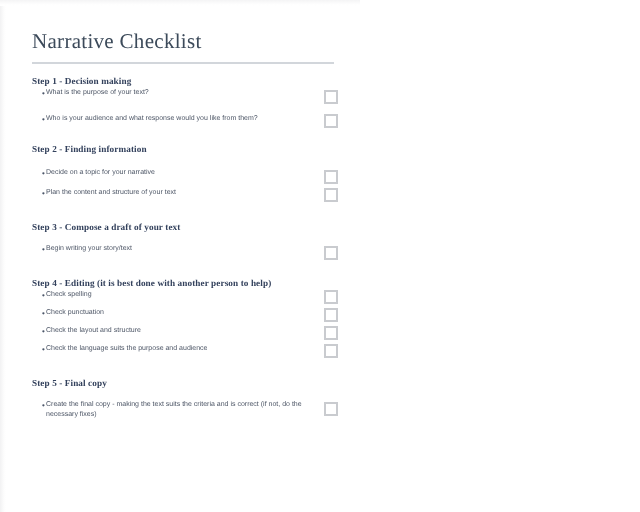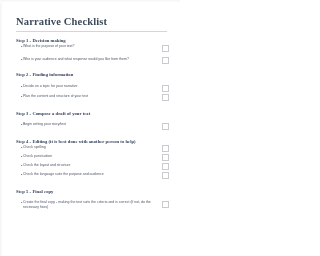--- a/index.html
+++ b/index.html
@@ -48,21 +48,21 @@
 
   
   .doc-title {
     font-family: "Liberation Serif", serif;
     font-size: 10.5px;
     line-height: 12px;
     color: #3c4a5a;
     letter-spacing: 0.15px;
     white-space: nowrap;
     margin: 0 0 3px 0;
-    font-weight: 700;
+    font-weight: 400;
   }
   .title-rule {
     height: 1px;
     background: #d2d6db;
     margin: 0 2px 6px 0;
   }
 
   
   .step {
     position: relative;

